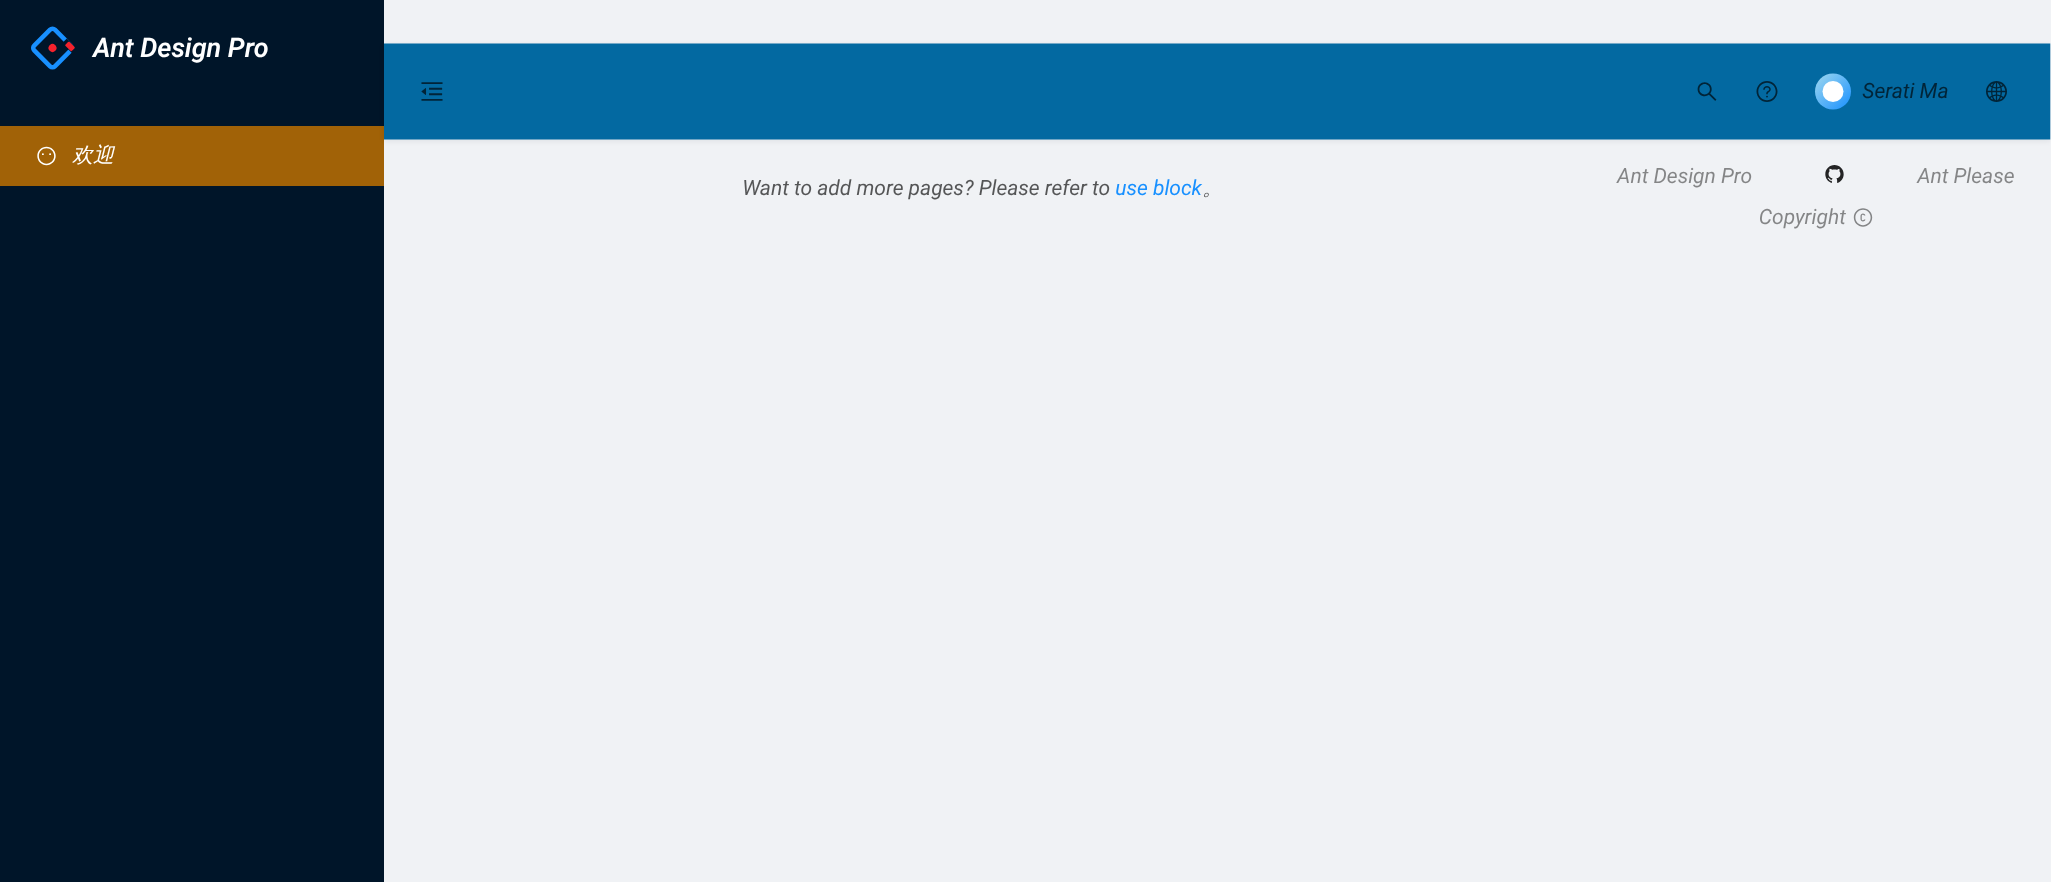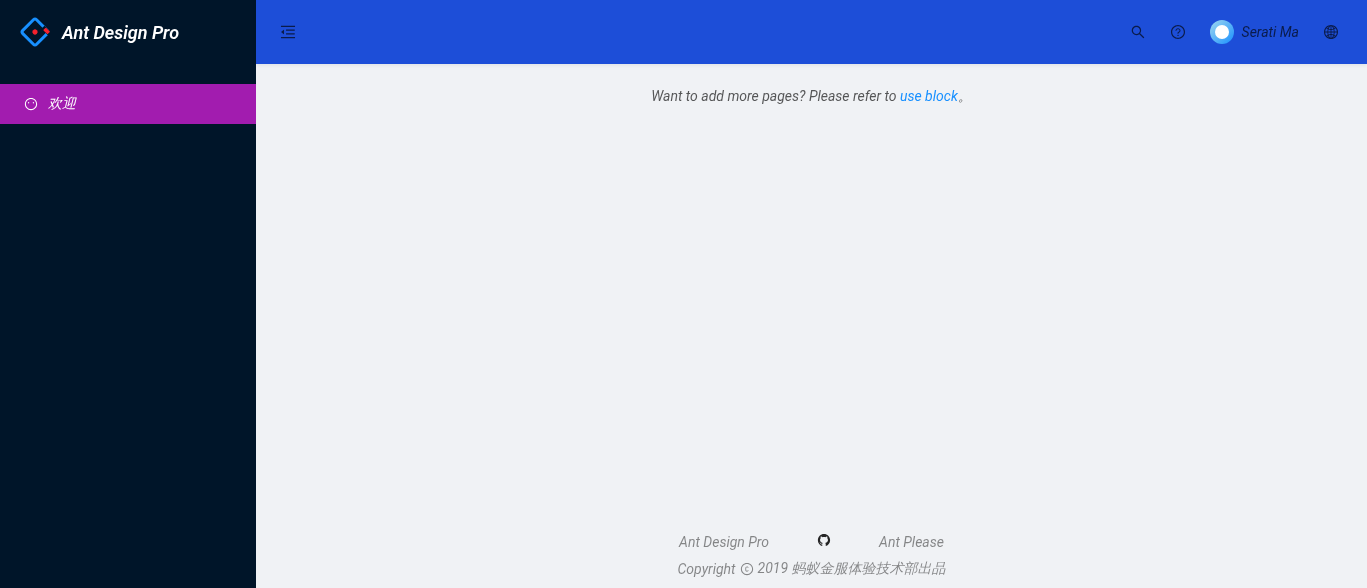--- a/index.html
+++ b/index.html
@@ -54,45 +54,46 @@
     .menu-item {
       height: 40px;
       display: flex;
       align-items: center;
       padding: 0 24px;
       cursor: pointer;
       color: rgba(255,255,255,0.65);
       font-size: 14px;
     }
     .menu-item.selected {
-      background: #a21caf;
+      background: #a16207;
       color: #fff;
     }
     .menu-icon {
       margin-right: 10px;
       display: inline-flex;
       align-items: center;
     }
     .menu-icon svg {
       width: 14px;
       height: 14px;
     }
     .main {
       flex: 1;
       display: flex;
       flex-direction: column;
       min-width: 0;
     }
     .header {
       height: 64px;
-      background: #1d4ed8;
+      background: #0369a1;
       display: flex;
       align-items: center;
       padding: 0 16px 0 0;
       box-shadow: 0 1px 4px rgba(0,21,41,.08);
+      margin-top: 29px;
     }
     .trigger {
       width: 64px;
       height: 64px;
       display: flex;
       align-items: center;
       justify-content: center;
       cursor: pointer;
       font-size: 18px;
     }
@@ -138,21 +139,21 @@
       border-radius: 50%;
       position: absolute;
       top: 5px;
     }
     .username {
       color: rgba(0,0,0,0.65);
     }
     .content {
       flex: 1;
       display: flex;
-      flex-direction: column;
+      flex-direction: row;
       overflow: auto;
     }
     .content-inner {
       flex: 1;
       padding: 24px;
       text-align: center;
     }
     .content-text {
       color: rgba(0,0,0,0.65);
     }
@@ -277,18 +278,17 @@
           <a class="footer-link">Ant Please</a>
         </div>
         <div class="footer-copyright">
           <span>Copyright</span>
           <span class="copyright-icon">
             <svg viewBox="0 0 1024 1024">
               <path d="M512 64C264.6 64 64 264.6 64 512s200.6 448 448 448 448-200.6 448-448S759.4 64 512 64zm0 820c-205.4 0-372-166.6-372-372s166.6-372 372-372 372 166.6 372 372-166.6 372-372 372z"></path>
               <path d="M512 320c-67.2 0-122 54.8-122 122v140c0 67.2 54.8 122 122 122 54 0 100-35.4 115.7-84.4 2.4-7.5-3.3-15.6-11.2-15.6h-42c-4.9 0-9.2 3-10.9 7.6C552.7 638.3 533.8 652 512 652c-33.1 0-60-26.9-60-60V442c0-33.1 26.9-60 60-60 21.8 0 40.7 13.7 51.6 30.4 1.7 4.6 6 7.6 10.9 7.6h42c7.9 0 13.6-8.1 11.2-15.6C612 355.4 566 320 512 320z"></path>
             </svg>
           </span>
-          <span>2019 蚂蚁金服体验技术部出品</span>
         </div>
       </footer>
     </div>
   </div>
 </div>
 
 </body></html>

